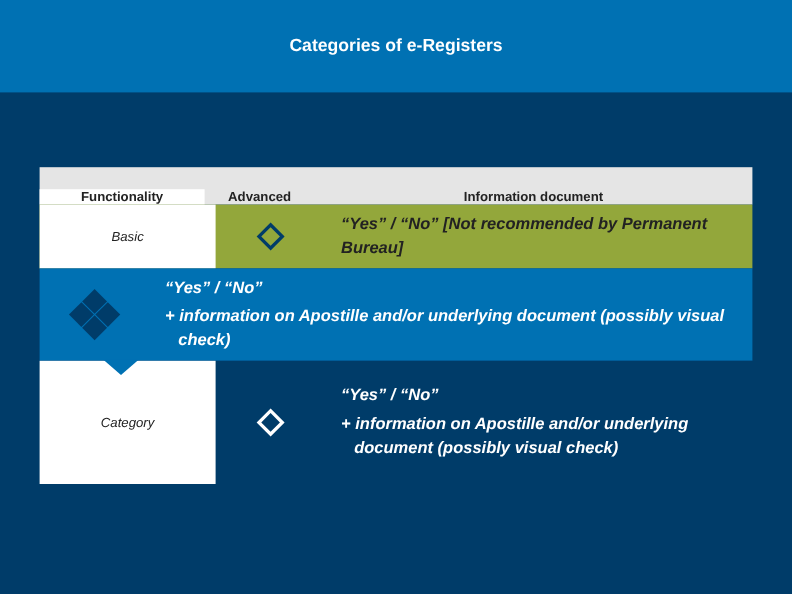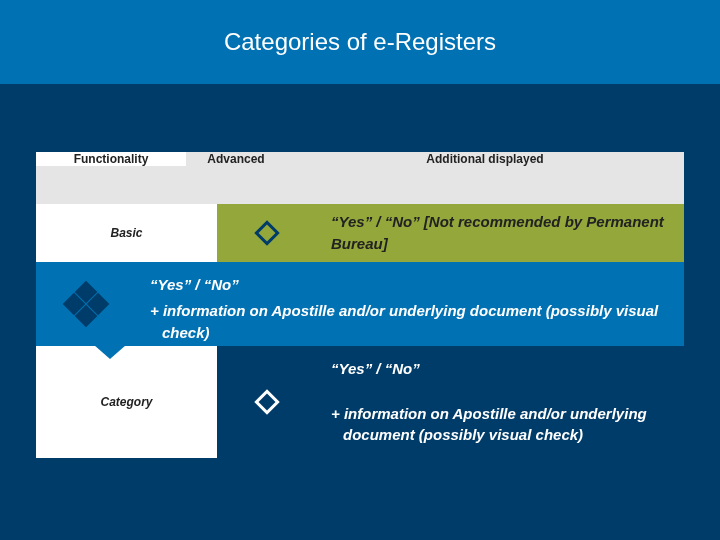--- a/index.html
+++ b/index.html
@@ -15,61 +15,61 @@
     position: absolute;
     top: 0; left: 0; right: 0;
     height: 84px;
     background: #0071b3;
     display: flex;
     align-items: center;
     justify-content: center;
   }
   .title {
     color: #fff;
-    font-size: 24px;
-    font-weight: 400;
+    font-size: 16px;
+    font-weight: 700;
   }
   .table {
     position: absolute;
     left: 36px;
     right: 36px;
     top: 152px;
   }
   .thead {
     display: flex;
     background: #e5e5e5;
-    height: 52px;
-    align-items: flex-start;
+    height: 34px;
+    align-items: flex-end;
   }
   .th {
     display: flex;
     align-items: center;
     justify-content: center;
     font-size: 12px;
     font-weight: 700;
     color: #222;
   }
   .col-func { width: 150px; background: #fff; }
   .col-cat  { width: 100px; }
   .col-info { flex: 1; }
   .tbody { }
   .row {
     display: flex;
     align-items: stretch;
     position: relative;
   }
   .row .func-cell {
-    width: 181px;
+    width: 160px;
     background: #fff;
     display: flex;
     align-items: center;
     justify-content: center;
     font-size: 12px;
     font-style: italic;
-    font-weight: 700;
+    font-weight: 400;
     color: #222;
     position: relative;
   }
   .row .cat-cell {
     width: 100px;
     display: flex;
     align-items: center;
     justify-content: center;
     position: relative;
   }
@@ -82,21 +82,21 @@
     font-style: italic;
     font-weight: 700;
     color: #222;
     padding: 10px 14px;
     line-height: 1.45;
   }
   .row.basic { background: #93a73b; height: 58px; }
   .row.additional { background: #0071b3; height: 84px; }
   .row.advanced { background: #003c69; height: 112px; }
   .row.additional .info-cell,
-  .row.advanced .info-cell { color: #fff; justify-content: space-between; }
+  .row.advanced .info-cell { color: #fff; }
   .info-cell p { margin: 2px 0; }
   .info-cell .plus { padding-left: 12px; text-indent: -12px; }
   
   .notch {
     position: absolute;
     left: 58px;
     top: -1px;
     width: 0; height: 0;
     border-left: 16px solid transparent;
     border-right: 16px solid transparent;
@@ -125,21 +125,21 @@
 
 <div class="title-band">
   <div class="title">Categories of e-Registers</div>
 </div>
 
 <div class="table">
 
   <div class="thead">
     <div class="th col-func">Functionality</div>
     <div class="th col-cat">Advanced</div>
-    <div class="th col-info">Additional displayed</div>
+    <div class="th col-info">Information document</div>
   </div>
 
   <div class="tbody">
 
     <div class="row basic">
       <div class="func-cell">
         <span>Basic</span>
       </div>
       <div class="cat-cell">
         <div class="diamond-wrap">

